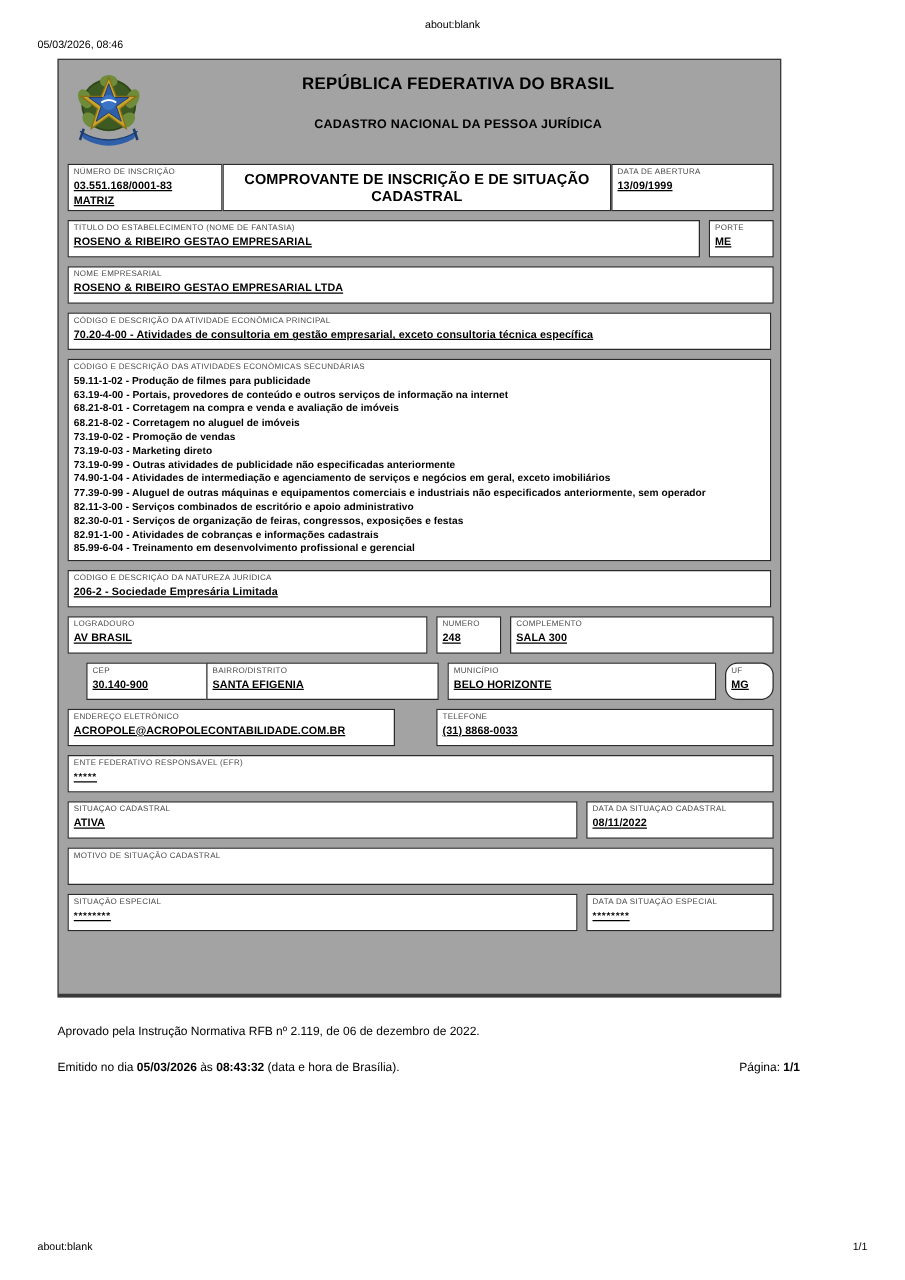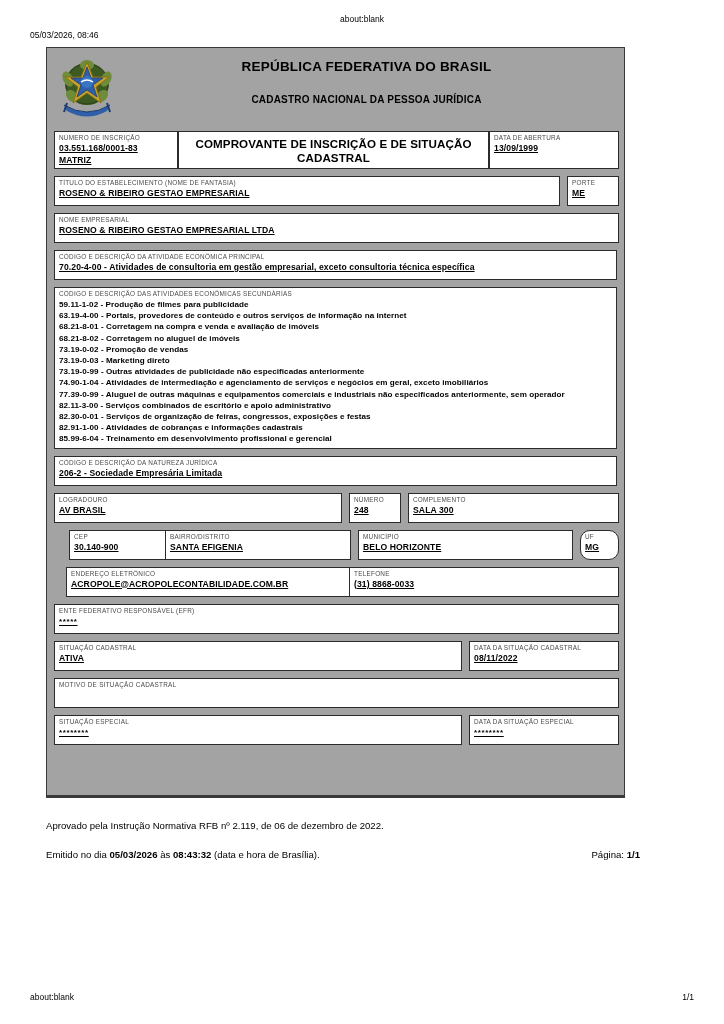--- a/index.html
+++ b/index.html
@@ -170,21 +170,21 @@
 
   .addr-log    { left: 0;     width: 288px; }
   .addr-num    { left: 295px; width: 52px;  }
   .addr-comp   { left: 354px; width: 211px; }
 
   .cep-cep     { left: 15px;     width: 104px; }
   .cep-bairro  { left: 111px; width: 186px; }
   .cep-mun     { left: 304px; width: 215px; }
   .cep-uf      { left: 526px; width: 39px; border-radius: 10px;  }
 
-  .con-mail    { left: 12px;     width: 288px; }
+  .con-mail    { left: 0;     width: 262px; }
   .con-tel     { left: 295px; width: 270px; }
 
   .sit-main    { left: 0;     width: 408px; }
   .sit-date    { left: 415px; width: 150px; }
 
   .esp-main    { left: 0;     width: 408px; }
   .esp-date    { left: 415px; width: 150px; }
 
   .motivo-box  { left: 0; width: 565px; height: 31px; }
 

